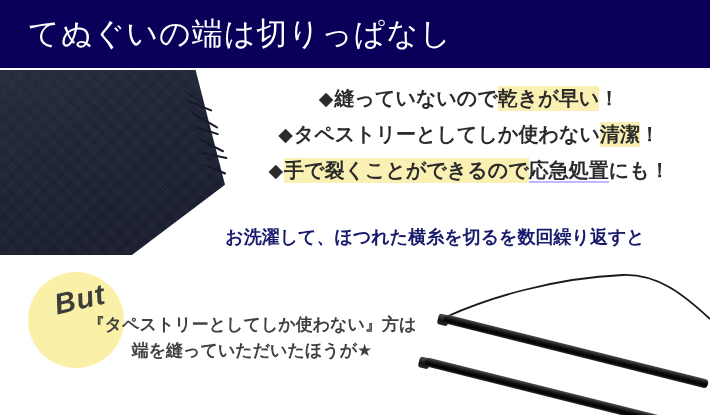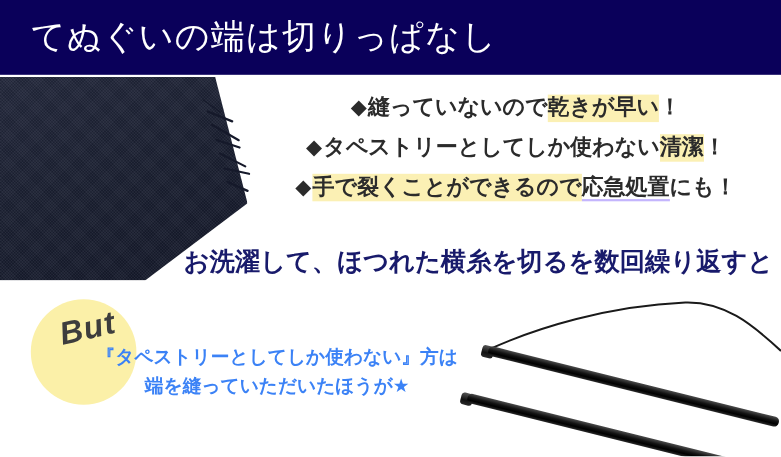--- a/index.html
+++ b/index.html
@@ -98,21 +98,21 @@
 
   
   #navy-block {
     position: absolute;
     left: 160px;
     top: 222px;
     width: 550px;
     text-align: center;
   }
   .navy-line {
-    font-size: 23px;
+    font-size: 18px;
     line-height: 30px;
     font-weight: bold;
     color: #181a6b;
     white-space: nowrap;
   }
 
   
   #but-circle {
     position: absolute;
     left: 28px;
@@ -141,21 +141,21 @@
     position: absolute;
     left: 52px;
     top: 312px;
     width: 400px;
     text-align: center;
   }
   .note-line {
     font-size: 17px;
     line-height: 26px;
     font-weight: bold;
-    color: #3b82f6;
+    color: #404040;
     white-space: nowrap;
   }
 
   
   #rods {
     position: absolute;
     left: 418px;
     top: 272px;
     width: 292px;
     height: 143px;

